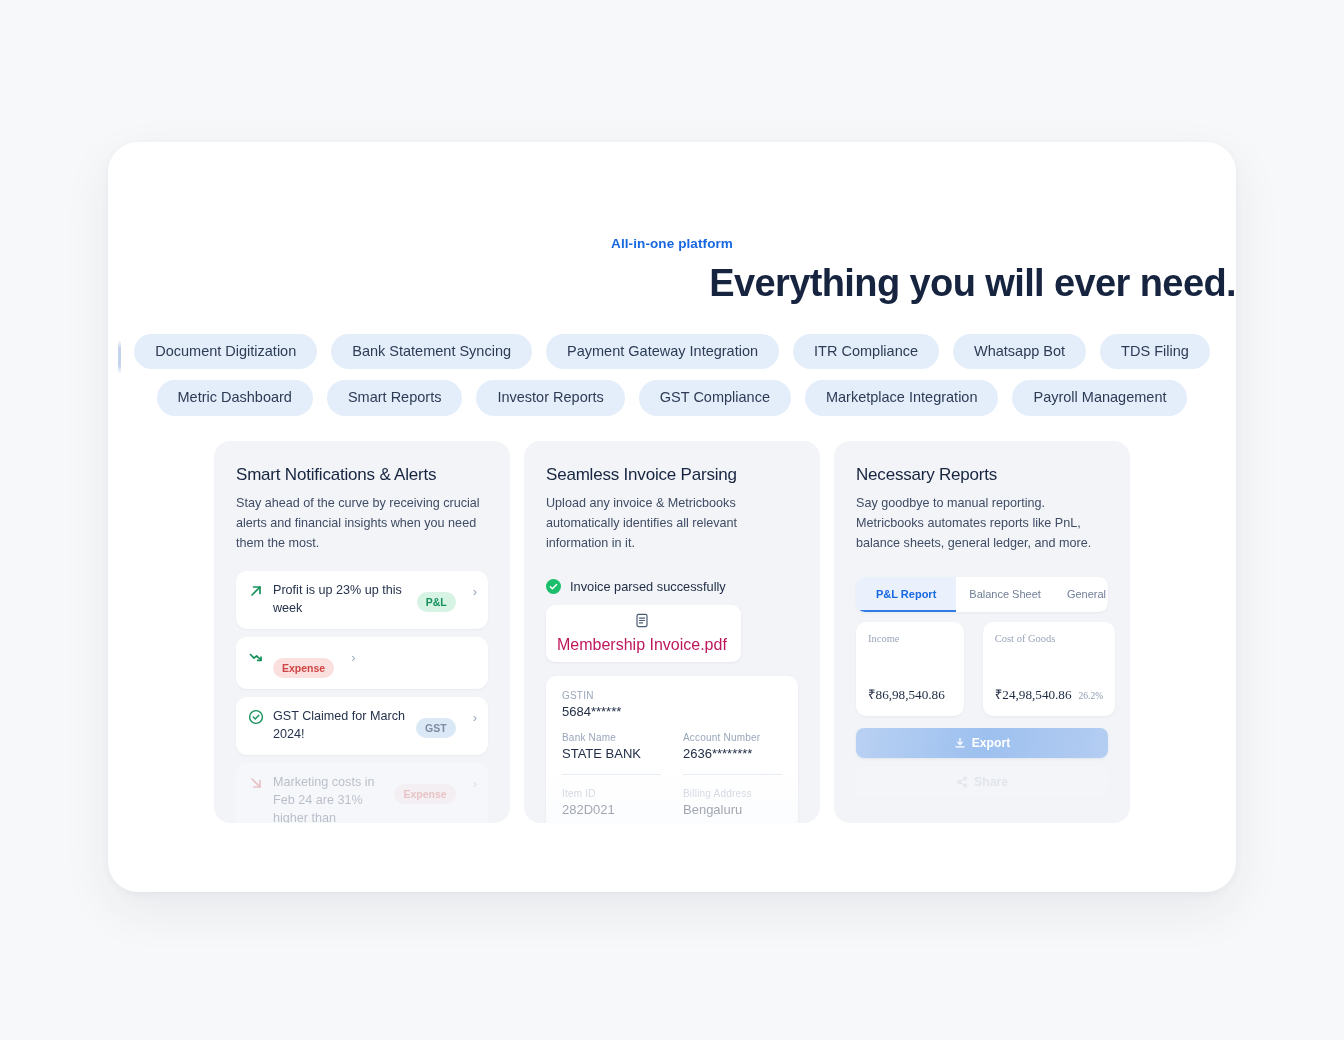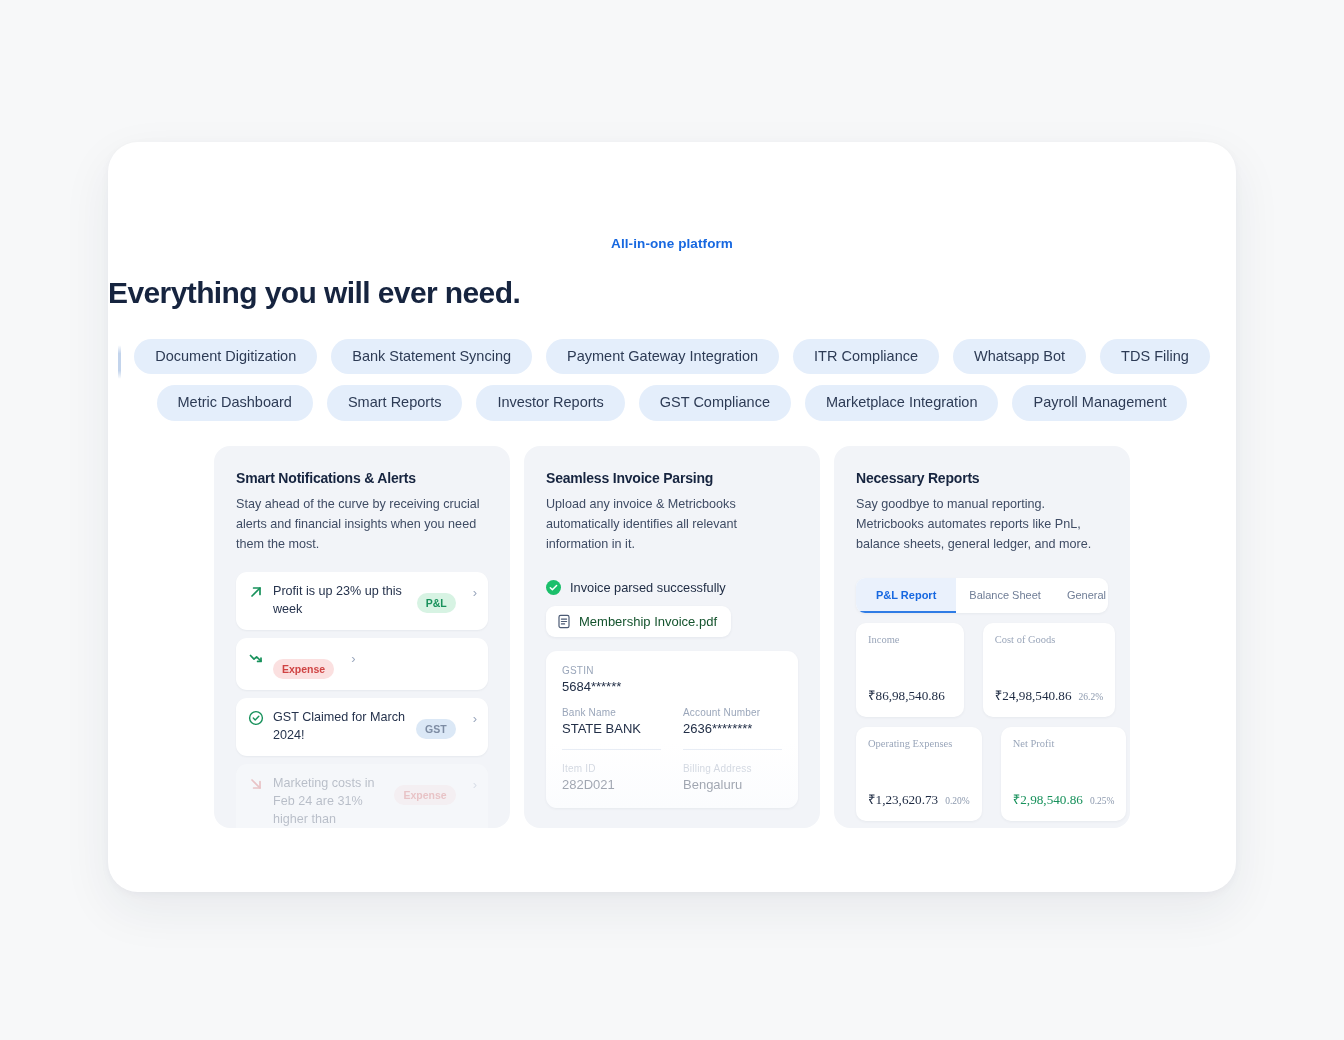--- a/index.html
+++ b/index.html
@@ -27,23 +27,23 @@
   
   .eyebrow {
     margin-top: 94px;
     text-align: center;
     font-size: 13.5px;
     font-weight: 700;
     color: #1768e0;
     letter-spacing: .1px;
   }
   .headline {
-    margin-top: 25px;
-    text-align: left;
-    font-size: 30px;
+    margin-top: 11px;
+    text-align: right;
+    font-size: 38px;
     font-weight: 700;
     color: #16243f;
     letter-spacing: -.6px;
   }
 
   
   .pills-wrap { margin-top: 29px; position: relative; }
   .edge-fade {
     position: absolute;
     left: 10px; top: 6px;
@@ -77,22 +77,22 @@
   .card {
     width: 296px;
     height: 382px;
     background: #f2f4f8;
     border-radius: 16px;
     padding: 24px 22px 0 22px;
     position: relative;
     overflow: hidden;
   }
   .card-title {
-    font-size: 14px;
-    font-weight: 700;
+    font-size: 17px;
+    font-weight: 400;
     color: #16243f;
     letter-spacing: -.2px;
   }
   .card-desc {
     margin-top: 9px;
     font-size: 12.6px;
     line-height: 1.58;
     color: #3f4c64;
   }
 
@@ -144,23 +144,24 @@
   }
   .parsed-text { font-size: 12.8px; color: #1d2a42; font-weight: 500; }
   .file-chip {
     margin-top: 11px;
     display: inline-flex;
     align-items: center;
     gap: 8px;
     background: #ffffff;
     border-radius: 9px;
     padding: 8px 14px 8px 11px;
-    font-size: 13px;
-    color: #14532d;
+    font-size: 16px;
+    color: #be185d;
     box-shadow: 0 1px 3px rgba(22,36,63,.06);
+    flex-direction: column;
   }
   .inv-panel {
     margin-top: 14px;
     background: linear-gradient(180deg, #ffffff 0%, #ffffff 58%, #fbfcfe 100%);
     border-radius: 11px;
     padding: 14px 16px 16px 16px;
     box-shadow: 0 1px 3px rgba(22,36,63,.05);
   }
   .inv-label { font-size: 10px; color: #9aa6ba; letter-spacing: .2px; }
   .inv-value { font-size: 13px; color: #222f47; margin-top: 3px; font-weight: 500; }
@@ -399,37 +400,31 @@
           </div>
           <div class="metric">
             <div class="m-label">Cost of Goods</div>
             <div class="m-row">
               <span class="m-value">₹24,98,540.86</span>
               <span class="m-delta">26.2%</span>
             </div>
           </div>
         </div>
 
-        <div class="metrics">
-          <div class="metric">
-            <div class="m-label">Operating Expenses</div>
-            <div class="m-row">
-              <span class="m-value">₹1,23,620.73</span>
-              <span class="m-delta">0.20%</span>
-            </div>
-          </div>
-          <div class="metric">
-            <div class="m-label">Net Profit</div>
-            <div class="m-row">
-              <span class="m-value green">₹2,98,540.86</span>
-              <span class="m-delta">0.25%</span>
-            </div>
-          </div>
-        </div>
-
+
+        <button class="btn-export">
+          <span>
+            <svg width="12" height="12" viewBox="0 0 14 14" fill="none" stroke="#ffffff" stroke-width="1.5" stroke-linecap="round" stroke-linejoin="round">
+                <path d="M7 1.8V8.4"></path>
+                <path d="M4.3 6L7 8.7L9.7 6"></path>
+                <path d="M2.2 11.4H11.8"></path>
+              </svg>
+          </span>
+          <span>Export</span>
+        </button>
 
         <button class="btn-share">
           <span>
             <svg width="12" height="12" viewBox="0 0 14 14" fill="none" stroke="#8c99af" stroke-width="1.5" stroke-linecap="round" stroke-linejoin="round">
                 <circle cx="10.6" cy="2.9" r="1.7"></circle>
                 <circle cx="3.4" cy="7" r="1.7"></circle>
                 <circle cx="10.6" cy="11.1" r="1.7"></circle>
                 <path d="M4.9 6.1L9.1 3.8M4.9 7.9L9.1 10.2"></path>
               </svg>
           </span>

